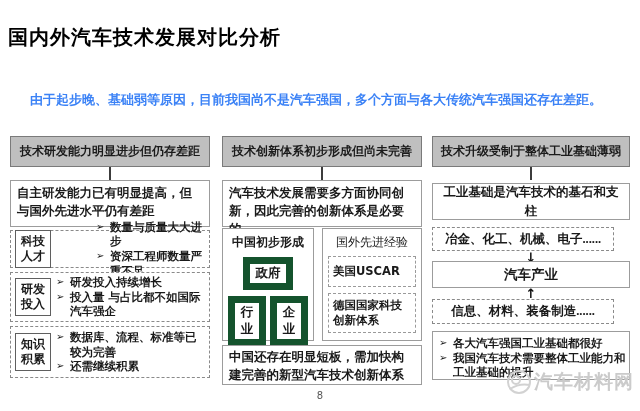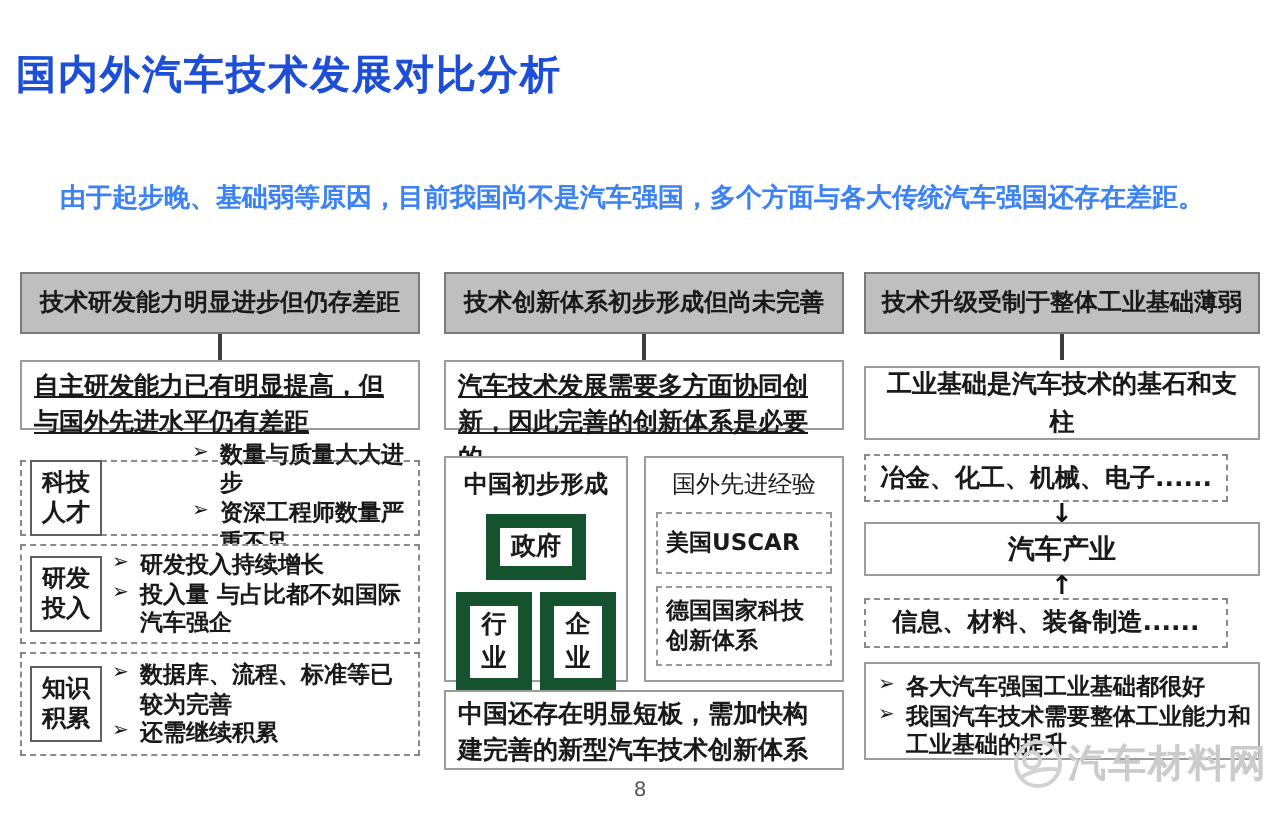--- a/index.html
+++ b/index.html
@@ -4,21 +4,21 @@
 <style>
   * { margin: 0; padding: 0; box-sizing: border-box; }
   html, body { background: #fff; }
   body { font-family: "DejaVu Sans", "Liberation Sans", sans-serif; color: #1a1a1a; }
   .slide {
     position: relative; width: 640px; height: 411px;
     background: #ffffff; overflow: hidden;
   }
   .title {
     position: absolute; left: 8px; top: 24px;
-    font-size: 20px; font-weight: bold; letter-spacing: 1px; color: #1d4ed8;
+    font-size: 20px; font-weight: bold; letter-spacing: 1px; color: #000000;
   }
   .intro {
     position: absolute; left: 30px; top: 90px; width: 596px;
     font-size: 13px; font-weight: bold; line-height: 1.5; color: #3b82f6;
   }
   .col { position: absolute; top: 0; height: 411px; }
   .col1 { left: 10px;  width: 200px; }
   .col2 { left: 222px; width: 200px; }
   .col3 { left: 432px; width: 198px; }
 
@@ -31,21 +31,21 @@
   .connector {
     position: absolute; left: 50%; top: 167px; width: 2px; height: 13px;
     background: #3c3c3c; transform: translateX(-1px);
   }
   .summary {
     position: absolute; left: 0; right: 0; top: 180px;
     border: 1px solid #9c9c9c; background: #fff;
     font-size: 12.5px; font-weight: bold; line-height: 1.45;
     padding: 3px 6px;
   }
-  .col1 .summary, .col2 .summary { height: 35px; text-decoration: underline; }
+  .col1 .summary, .col2 .summary { height: 47px; }
   .col3 .summary {
     top: 183px; height: 37px; display: flex; align-items: center; justify-content: center;
     text-align: center;
   }
 
   
   .c1row {
     position: absolute; left: 0; right: 0;
     border: 1px dashed #8a8a8a; background: #fff;
     display: flex; align-items: center; padding: 2px 3px 2px 4px;
@@ -89,21 +89,21 @@
   .conclusion {
     position: absolute; left: 0; right: 0; top: 345px; height: 40px;
     border: 1px solid #9c9c9c; background: #fff;
     font-size: 12.5px; font-weight: bold; line-height: 1.4; padding: 2px 6px;
   }
 
   
   .dashbox {
     position: absolute; left: 0; right: 16px; border: 1px dashed #8a8a8a; background: #fff;
     display: flex; align-items: center; justify-content: center;
-    font-size: 12.5px; font-weight: bold; text-align: center;
+    font-size: 12.5px; font-weight: bold; text-align: center; font-family: Liberation Serif, serif;
   }
   .dashbox.up   { top: 227px; height: 24px; }
   .dashbox.down { top: 299px; height: 25px; }
   .varrow {
     position: absolute; left: 0; right: 0; text-align: center;
     font-size: 13px; font-weight: bold; line-height: 1; color: #111;
   }
   .varrow.a1 { top: 251px; }
   .varrow.a2 { top: 287px; }
   .corebox {

